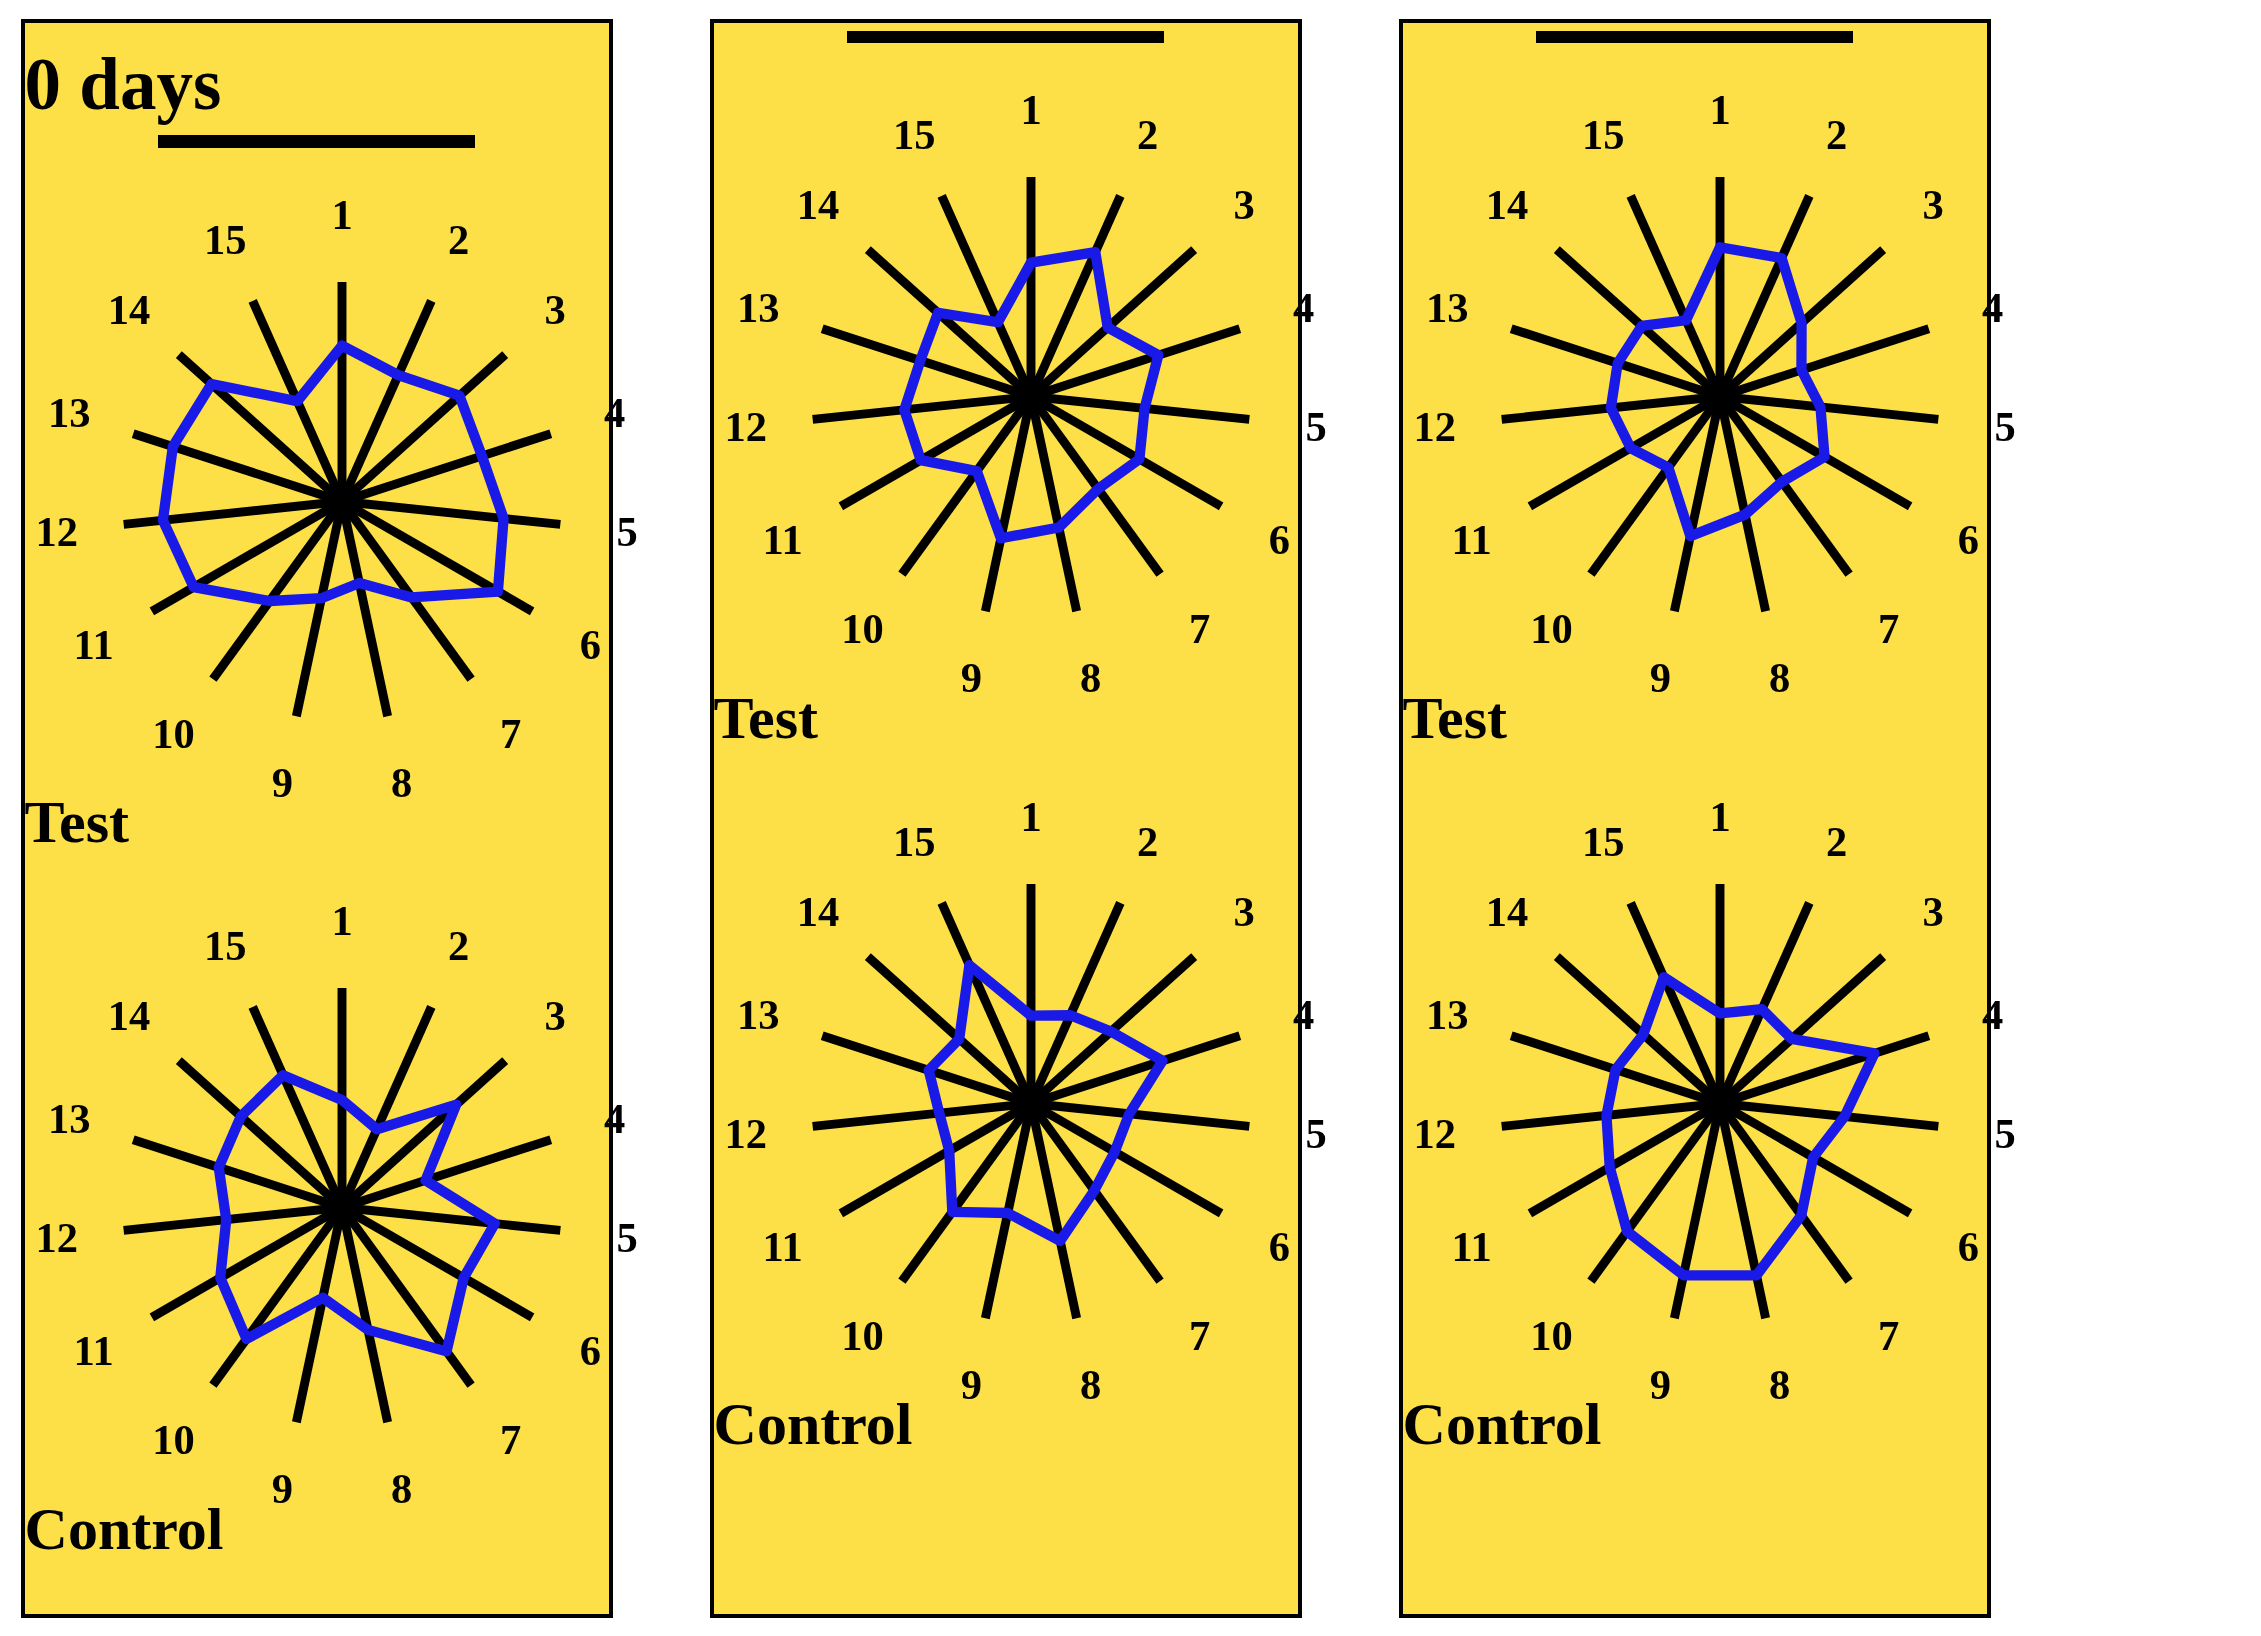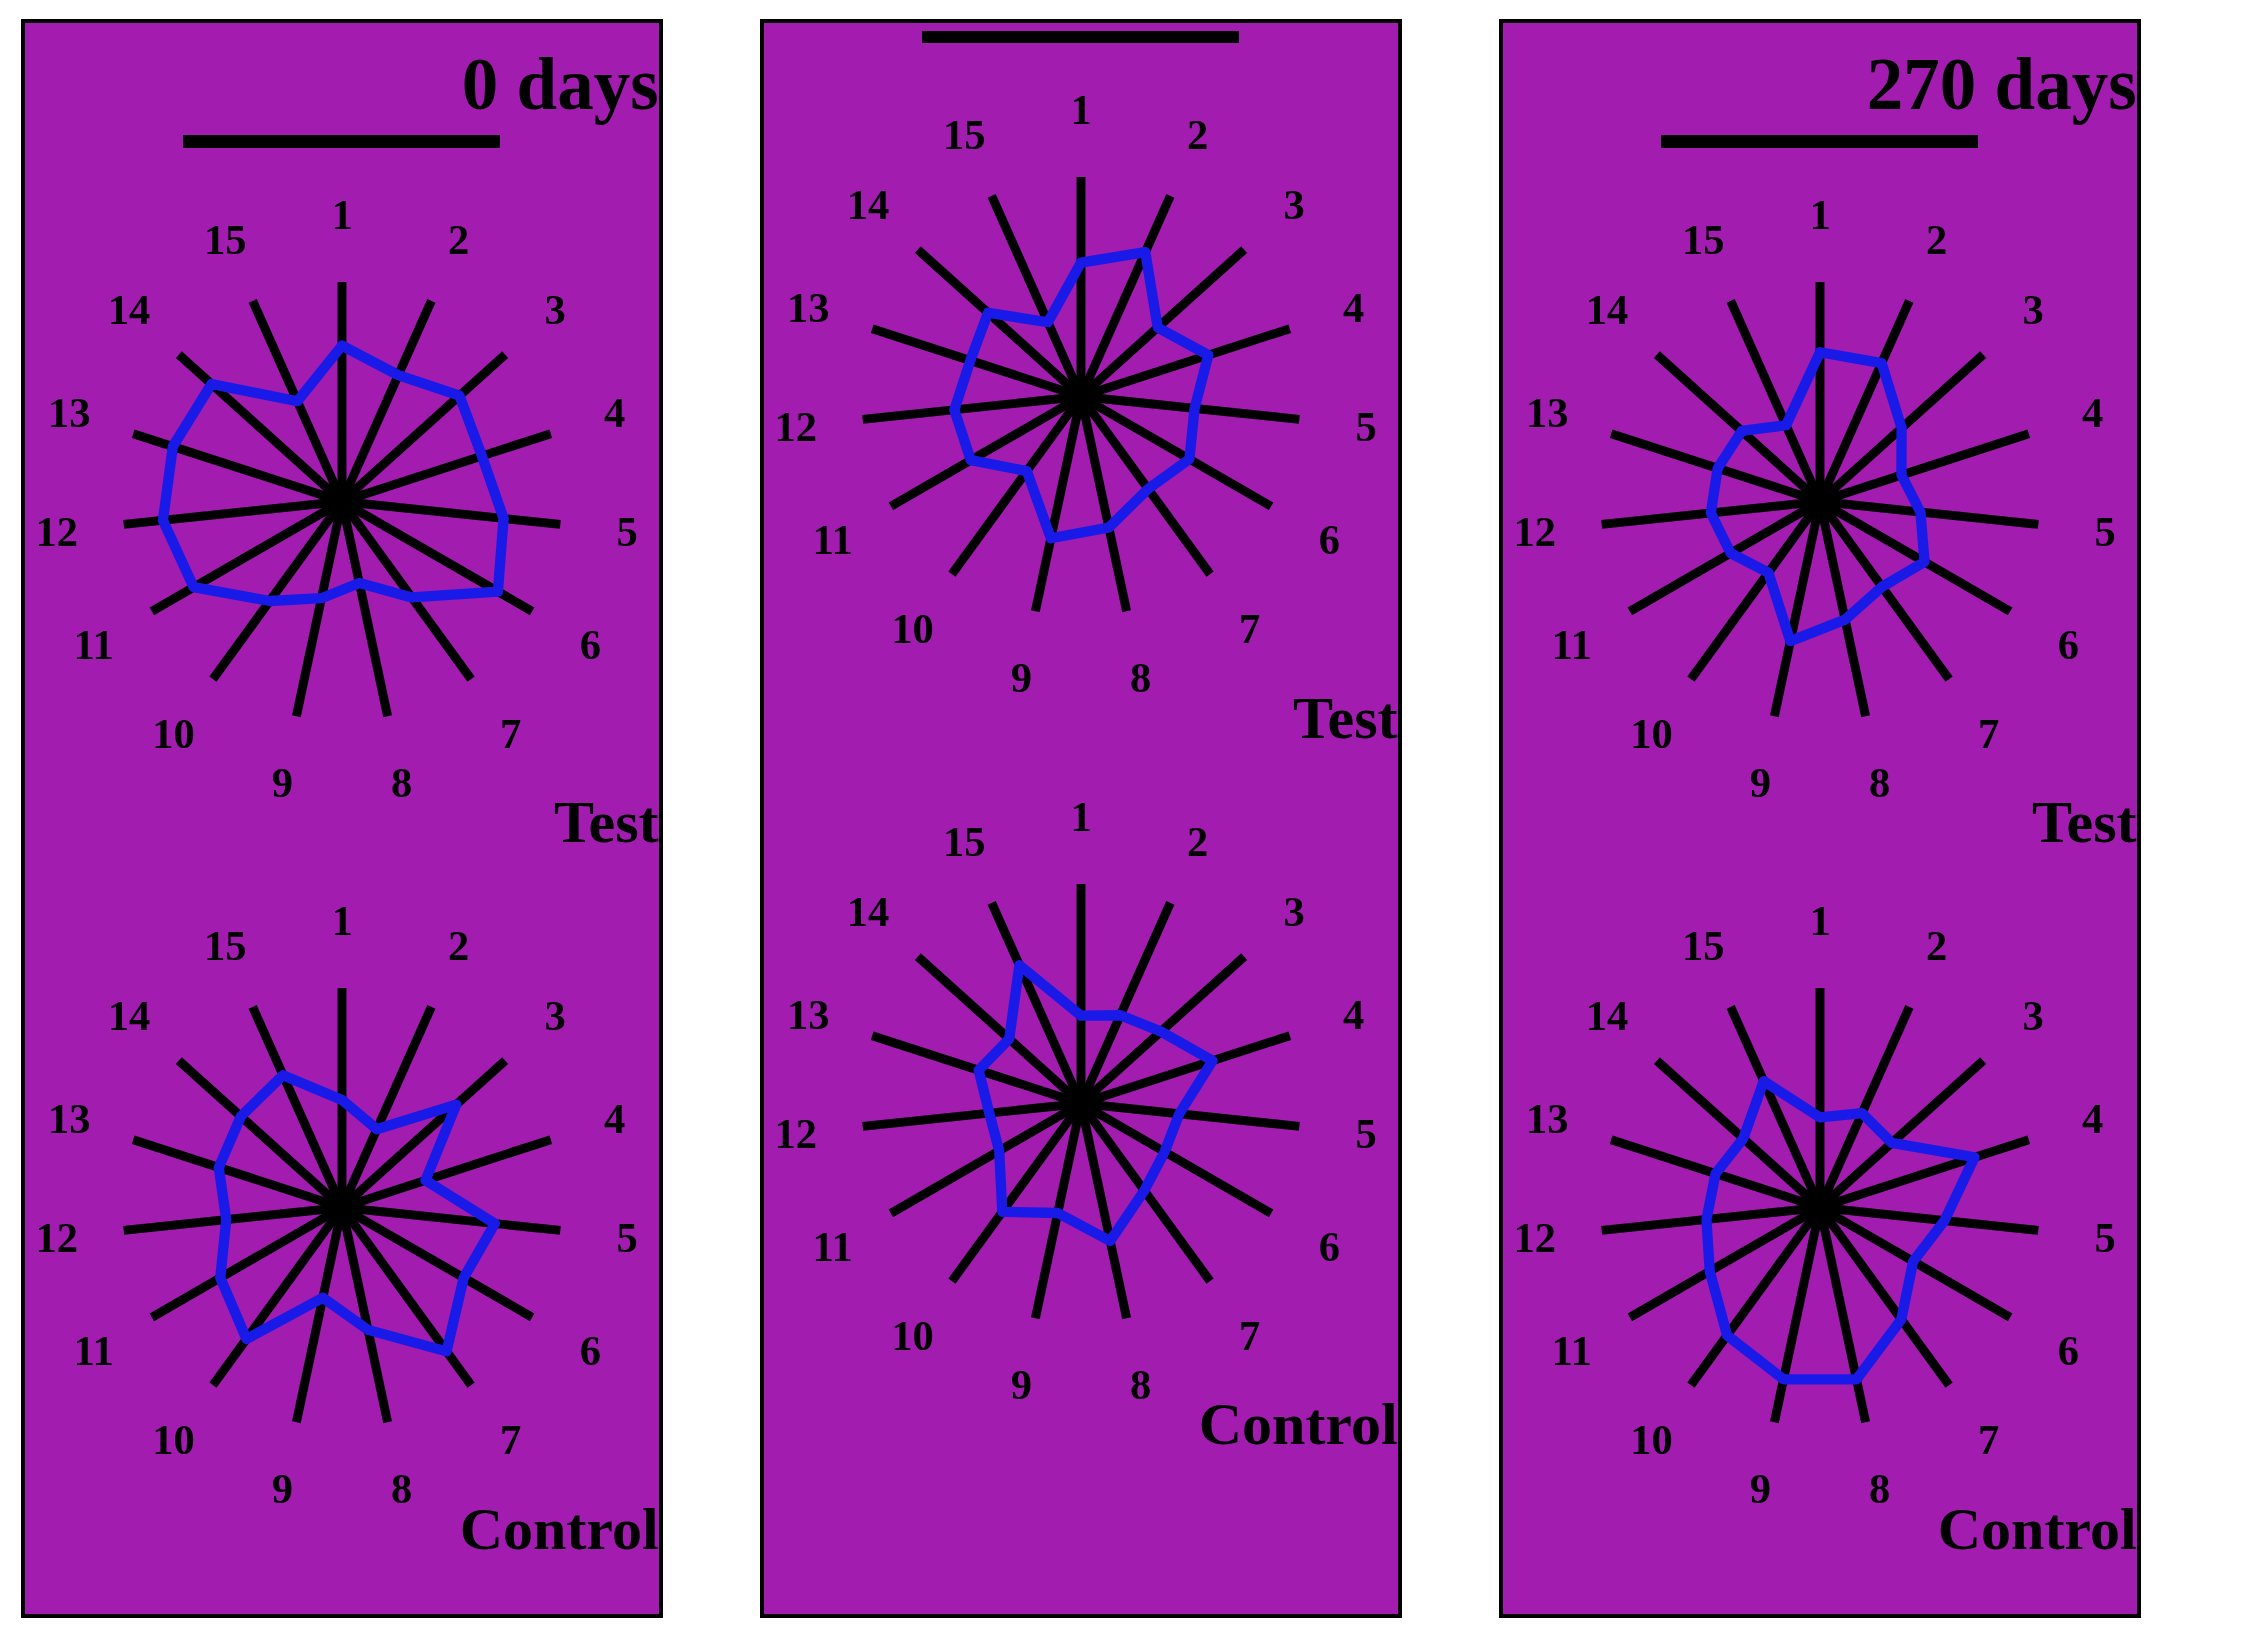--- a/index.html
+++ b/index.html
@@ -6,25 +6,25 @@
   body {
     width: 2261px; height: 1637px; position: relative;
     font-family: "Liberation Serif", serif;
     color: #000;
   }
   .panels {
     position: absolute; top: 18.5px; left: 20.6px;
     display: flex; gap: 97px;
   }
   .panel {
-    width: 642px; height: 1599px;
+    width: 592px; height: 1599px;
     border: 4.8px solid #000000;
     box-sizing: border-box;
-    text-align: right;
-    background: #a21caf;
+    text-align: left;
+    background: #fde047;
   }
   .panel-title {
     margin-top: 20.6px;
     font-size: 73px;
     font-weight: bold;
     line-height: 1.15;
   }
   .title-rule {
     width: 317px; height: 12.4px;
     background: #000;
@@ -198,21 +198,20 @@
           <text x="-415.7" y="43.7" text-anchor="middle" dominant-baseline="central" font-family="&quot;Liberation Serif&quot;, serif" font-size="62" font-weight="bold" fill="#000000">12</text>
           <text x="-397.5" y="-129.2" text-anchor="middle" dominant-baseline="central" font-family="&quot;Liberation Serif&quot;, serif" font-size="62" font-weight="bold" fill="#000000">13</text>
           <text x="-310.6" y="-279.7" text-anchor="middle" dominant-baseline="central" font-family="&quot;Liberation Serif&quot;, serif" font-size="62" font-weight="bold" fill="#000000">14</text>
           <text x="-170.0" y="-381.9" text-anchor="middle" dominant-baseline="central" font-family="&quot;Liberation Serif&quot;, serif" font-size="62" font-weight="bold" fill="#000000">15</text>
         </svg>
       </div>
     <div class="chart-label">Control</div>
   </section>
 
   <section class="panel">
-    <div class="panel-title">270 days</div>
     <div class="title-rule"></div>
     <div class="chart-wrap first">
         <svg viewBox="-462 -442 924 884" width="634" height="607">
           <line x1="0" y1="0" x2="0.0" y2="-320.0" stroke="#000000" stroke-width="13"></line>
           <line x1="0" y1="0" x2="130.2" y2="-292.3" stroke="#000000" stroke-width="13"></line>
           <line x1="0" y1="0" x2="237.8" y2="-214.1" stroke="#000000" stroke-width="13"></line>
           <line x1="0" y1="0" x2="304.3" y2="-98.9" stroke="#000000" stroke-width="13"></line>
           <line x1="0" y1="0" x2="318.2" y2="33.4" stroke="#000000" stroke-width="13"></line>
           <line x1="0" y1="0" x2="277.1" y2="160.0" stroke="#000000" stroke-width="13"></line>
           <line x1="0" y1="0" x2="188.1" y2="258.9" stroke="#000000" stroke-width="13"></line>

